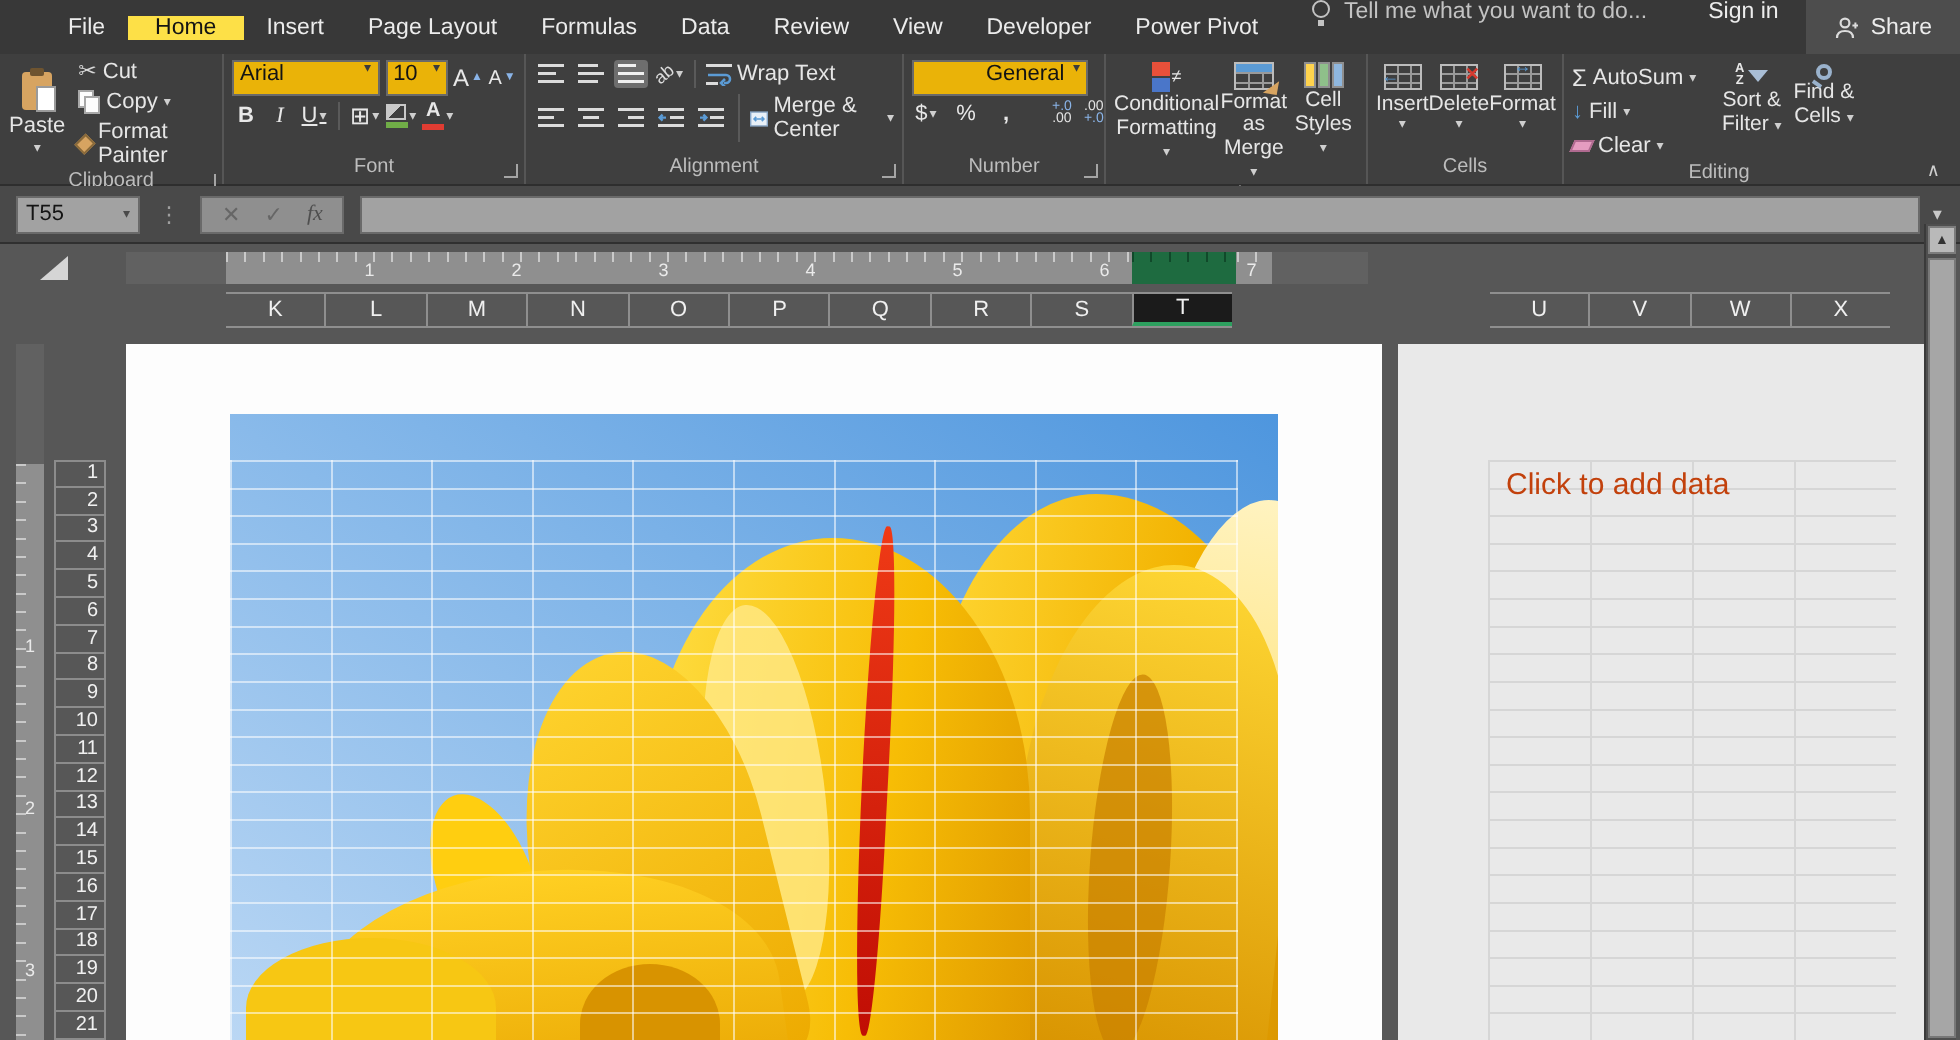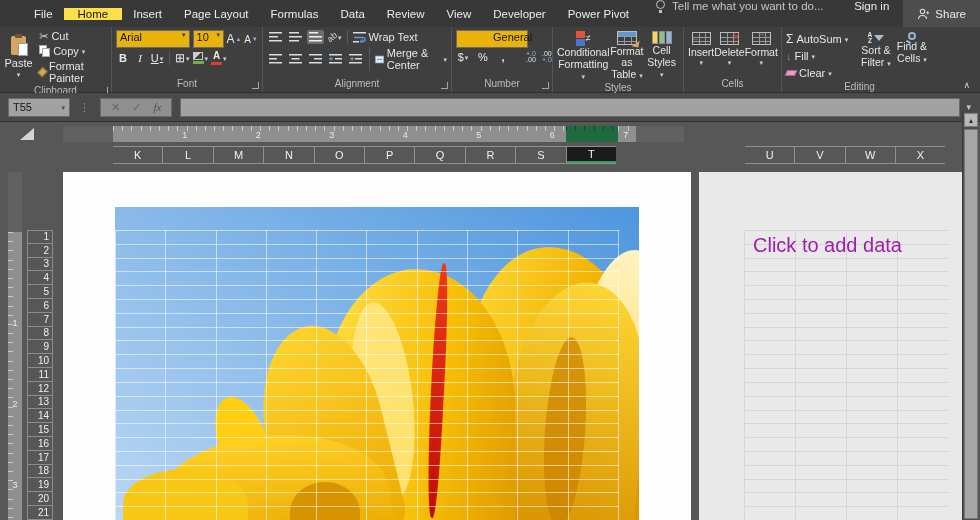--- a/index.html
+++ b/index.html
@@ -135,21 +135,21 @@
   .petal{position:absolute;}
   .gridoverlay{position:absolute;left:0;top:23px;width:504px;bottom:0;pointer-events:none;
     background:
       repeating-linear-gradient(90deg,rgba(255,255,255,.55) 0 1px,transparent 1px 50.3px),
       repeating-linear-gradient(180deg,rgba(255,255,255,.55) 0 1px,transparent 1px 13.81px);}
   .page2{position:absolute;left:699px;top:50px;width:263px;height:348px;background:#e9e9e9;}
   .p2grid{position:absolute;left:45px;top:58px;width:204px;bottom:0;
     background:
       repeating-linear-gradient(90deg,#d6d6d6 0 1px,transparent 1px 51px),
       repeating-linear-gradient(180deg,#d6d6d6 0 1px,transparent 1px 13.81px);}
-  .p2text{position:absolute;left:54px;top:62px;font-size:20px;color:#a21caf;}
+  .p2text{position:absolute;left:54px;top:62px;font-size:15px;color:#c2410c;}
   
   .vscroll{position:absolute;left:962px;top:112px;width:16px;height:408px;background:#4f4f4f;border-left:1px solid #3a3a3a;}
   .vs-up{position:absolute;left:1px;top:1px;width:14px;height:14px;background:#b9b9b9;border:1px solid #7c7c7c;
     display:flex;align-items:center;justify-content:center;font-size:7px;color:#333;}
   .vs-thumb{position:absolute;left:1px;top:17px;width:14px;bottom:1px;background:#a6a6a6;border:1px solid #787878;}
 </style>
 </head>
 <body>
 
 <div class="screen">
@@ -407,21 +407,21 @@
           </div>
         </div>
       </div>
       <div class="g-label"><span>Alignment</span>
         <span class="launcher"></span></div>
     </div>
 
     <div class="group" style="width:101px;">
       <div class="g-content">
         <div class="fcol">
-          <div class="combo" style="width:72px;padding-left:36px;">
+          <div class="combo" style="width:88px;padding-left:36px;">
             <span class="cv">General</span>
             <span class="car">▾</span>
           </div>
           <div class="frow" style="gap:6px;">
             <span class="fbtn">
                 <span>$</span>
                 <span class="car">▾</span>
               </span>
             <span class="fbtn">
                 <span>%</span>
@@ -456,21 +456,21 @@
             <span style="font-size:9px;color:#e6e6e6;">≠</span>
           </span>
           <span>Conditional</span>
           <span><span>Formatting</span> <span class="car">▾</span></span>
         </div>
         <div class="stybtn">
           <span class="fat-ic">
               <span class="brush"></span>
             </span>
           <span>Format as</span>
-          <span><span>Table</span> <span class="car">▾</span></span>
+          <span><span>Merge</span> <span class="car">▾</span></span>
         </div>
         <div class="stybtn">
           <span class="cs-ic">
               <i style="background:#ffd34d;"></i>
               <i style="background:#8fc08a;"></i>
               <i style="background:#8fb7de;"></i>
             </span>
           <span>Cell</span>
           <span><span>Styles</span> <span class="car">▾</span></span>
         </div>

